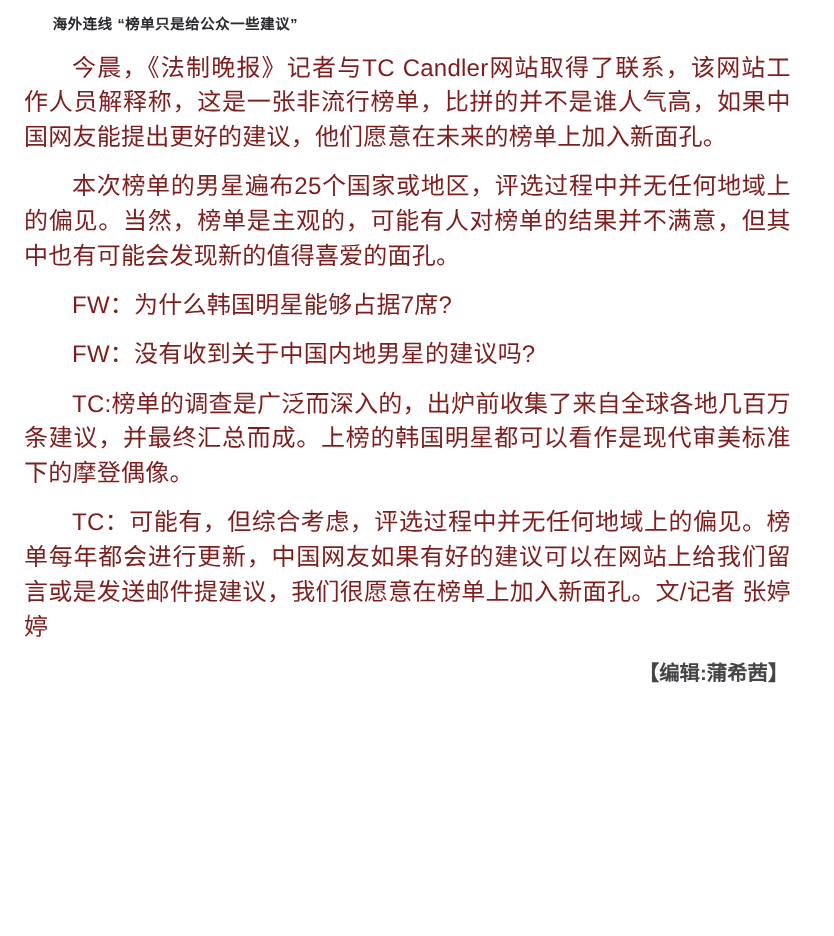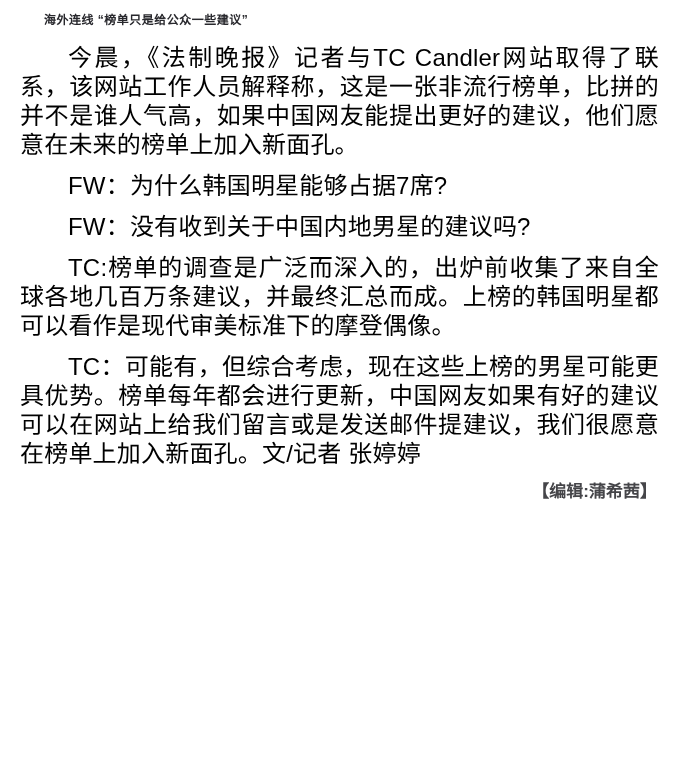--- a/index.html
+++ b/index.html
@@ -20,23 +20,23 @@
   .article-title {
     font-size: 12px;
     line-height: 29px;
     font-weight: bold;
     color: #28282d;
     text-indent: 2em;
     margin: 0 0 8px 0;
     letter-spacing: 0.5px;
   }
   .article-paragraph {
-    font-size: 24px;
+    font-size: 20px;
     line-height: 29px;
-    color: #000000;
+    color: #7f1d1d;
     text-indent: 2em;
     text-align: justify;
     margin: 0 16px 12px 0;
     letter-spacing: 0.2px;
   }
   .editor-credit {
     font-size: 17px;
     line-height: 24px;
     font-weight: bold;
     color: #454549;
@@ -48,25 +48,26 @@
 <body>
 
 <div class="article">
 
   <h1 class="article-title">海外连线 “榜单只是给公众一些建议”</h1>
 
   <p class="article-paragraph">今晨，《法制晚报》记者与TC Candler网站取得了联系，该网站工作人员解释称，这是一张非流行榜单，比拼的并不是谁人气高，如果中国网友能提出更好的建议，他们愿意在未来的榜单上加入新面孔。</p>
 
 
 
+  <p class="article-paragraph">本次榜单的男星遍布25个国家或地区，评选过程中并无任何地域上的偏见。当然，榜单是主观的，可能有人对榜单的结果并不满意，但其中也有可能会发现新的值得喜爱的面孔。</p>
 
 
   <p class="article-paragraph">FW：为什么韩国明星能够占据7席?</p>
 
   <p class="article-paragraph">FW：没有收到关于中国内地男星的建议吗?</p>
 
   <p class="article-paragraph">TC:榜单的调查是广泛而深入的，出炉前收集了来自全球各地几百万条建议，并最终汇总而成。上榜的韩国明星都可以看作是现代审美标准下的摩登偶像。</p>
 
-  <p class="article-paragraph">TC：可能有，但综合考虑，现在这些上榜的男星可能更具优势。榜单每年都会进行更新，中国网友如果有好的建议可以在网站上给我们留言或是发送邮件提建议，我们很愿意在榜单上加入新面孔。文/记者 张婷婷</p>
+  <p class="article-paragraph">TC：可能有，但综合考虑，评选过程中并无任何地域上的偏见。榜单每年都会进行更新，中国网友如果有好的建议可以在网站上给我们留言或是发送邮件提建议，我们很愿意在榜单上加入新面孔。文/记者 张婷婷</p>
 
   <div class="editor-credit">【编辑:蒲希茜】</div>
 
 </div>
 
 </body></html>

